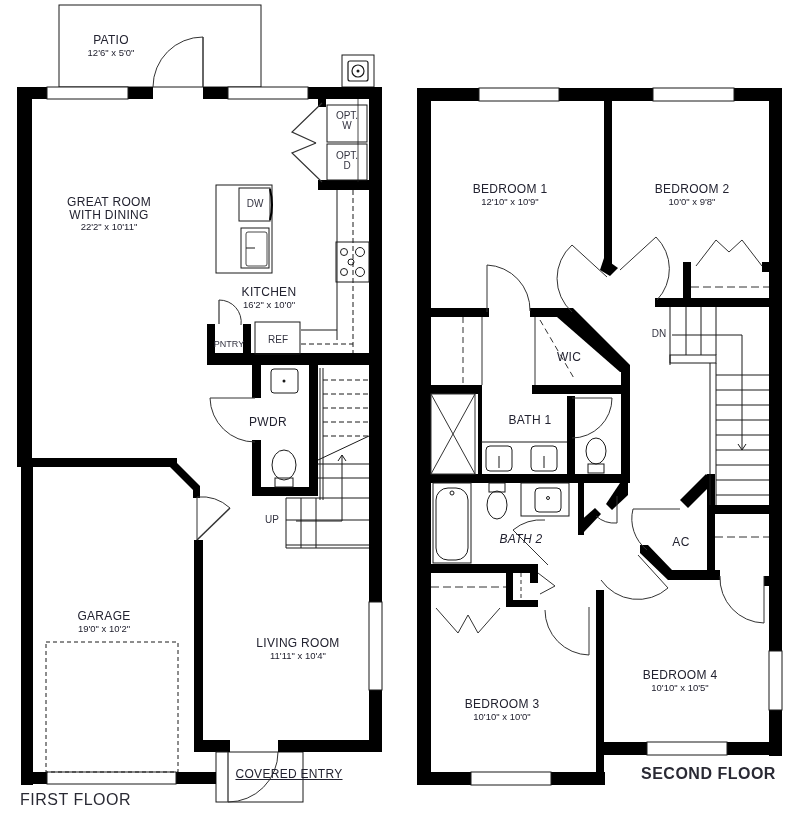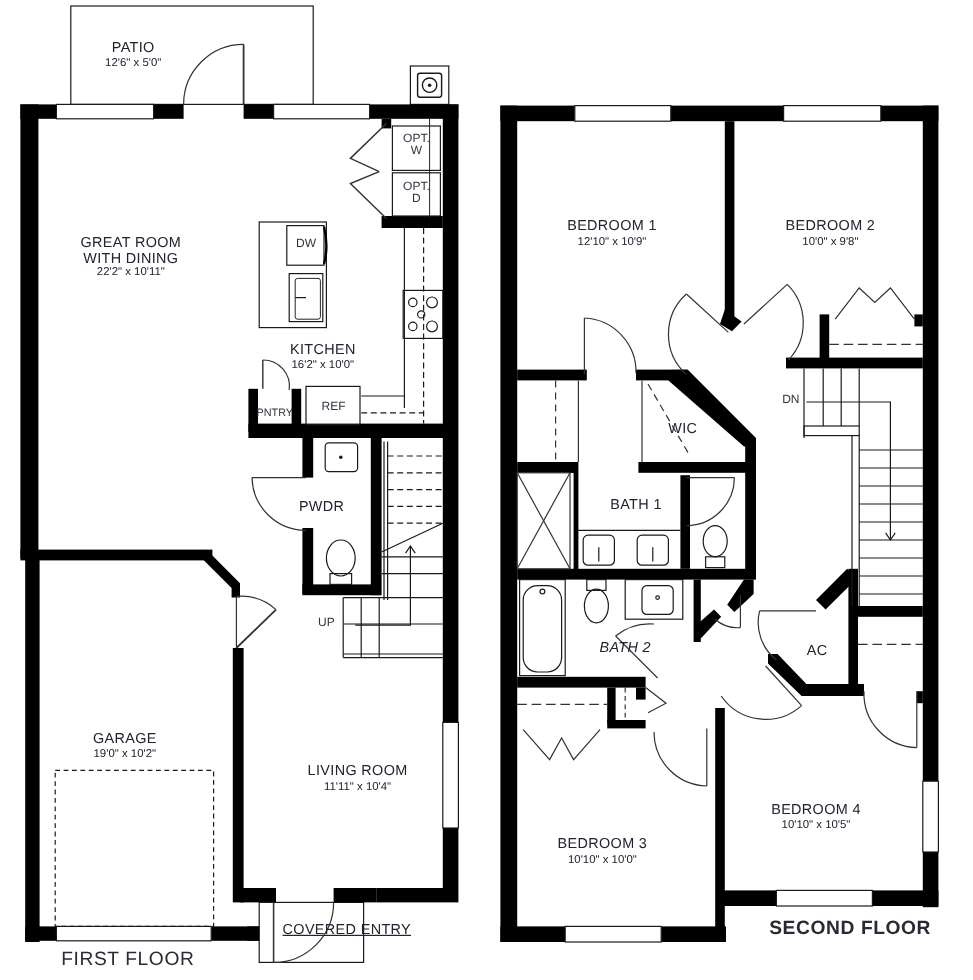--- a/index.html
+++ b/index.html
@@ -330,21 +330,21 @@
   <span style="display:block">W</span>
 </div>
 <div class="lbl small" style="left:347px;top:151px;line-height:1;">
   <span style="display:block">OPT.</span>
   <span style="display:block">D</span>
 </div>
 <div class="lbl small" style="left:255px;top:198px;">DW</div>
 <div class="lbl small" style="left:278px;top:334px;">REF</div>
 <div class="lbl small" style="left:229px;top:340px;font-size:9px;">PNTRY</div>
 <div class="lbl small" style="left:272px;top:514px;">UP</div>
-<div class="floor-title" style="left:20px;top:791px;margin-left:31px;">FIRST FLOOR</div>
+<div class="floor-title" style="left:20px;top:791px;">FIRST FLOOR</div>
 
 <div class="lbl" style="left:510px;top:179px;">
   <span class="room-name">BEDROOM 1</span>
   <span class="room-dim">12'10" x 10'9"</span>
 </div>
 <div class="lbl" style="left:692px;top:179px;">
   <span class="room-name">BEDROOM 2</span>
   <span class="room-dim">10'0" x 9'8"</span>
 </div>
 <div class="lbl room-name" style="left:569px;top:351px;">WIC</div>

